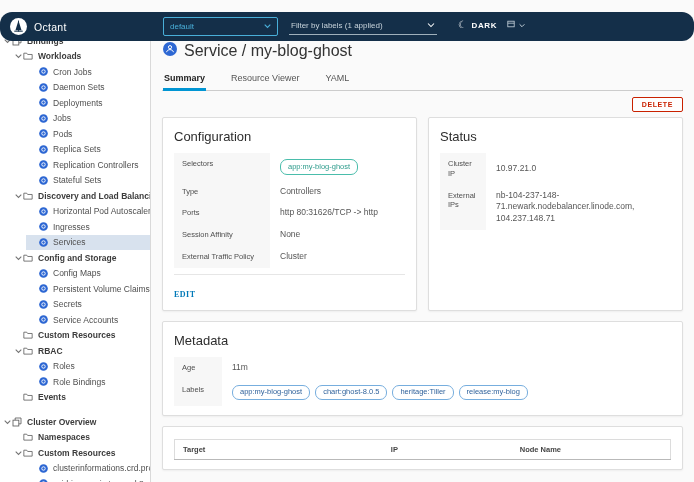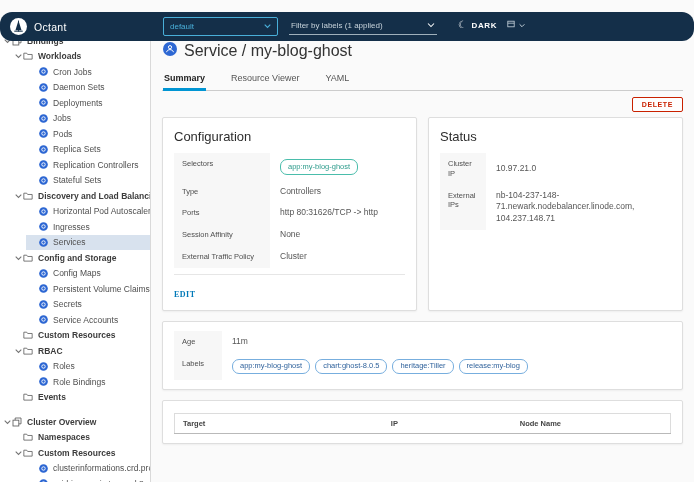--- a/index.html
+++ b/index.html
@@ -460,20 +460,21 @@
               <tr>
                 <td class="kv-label">External IPs</td>
                 <td class="kv-value">nb-104-237-148-71.newark.nodebalancer.linode.com, 104.237.148.71</td>
               </tr>
             </tbody>
           </table>
       </section>
     </div>
 
     <section class="card w-meta block">
+      <h2 class="card-title">Metadata</h2>
       <table class="kv-table">
           <tbody>
             <tr>
               <td class="kv-label">Age</td>
               <td class="kv-value">11m</td>
             </tr>
             <tr>
               <td class="kv-label">Labels</td>
               <td class="kv-value"><span class="tag blue">app:my-blog-ghost</span><span class="tag blue">chart:ghost-8.0.5</span><span class="tag blue">heritage:Tiller</span><span class="tag blue">release:my-blog</span></td>
             </tr>

